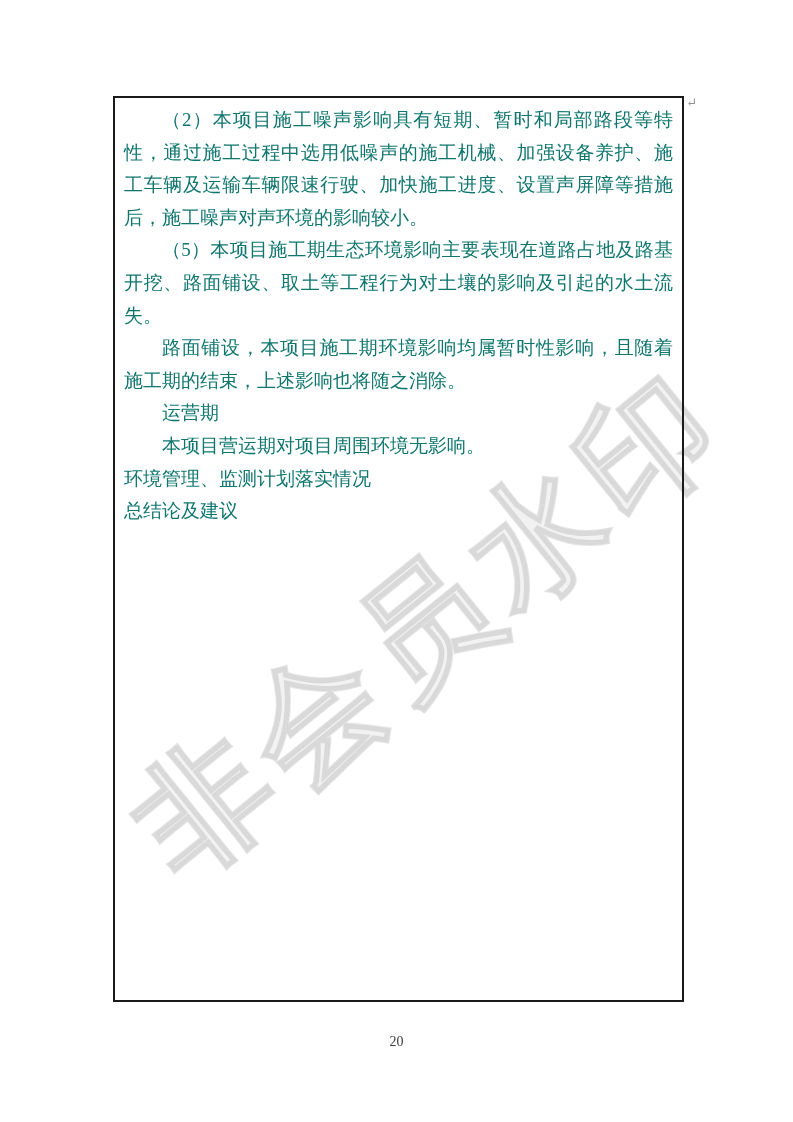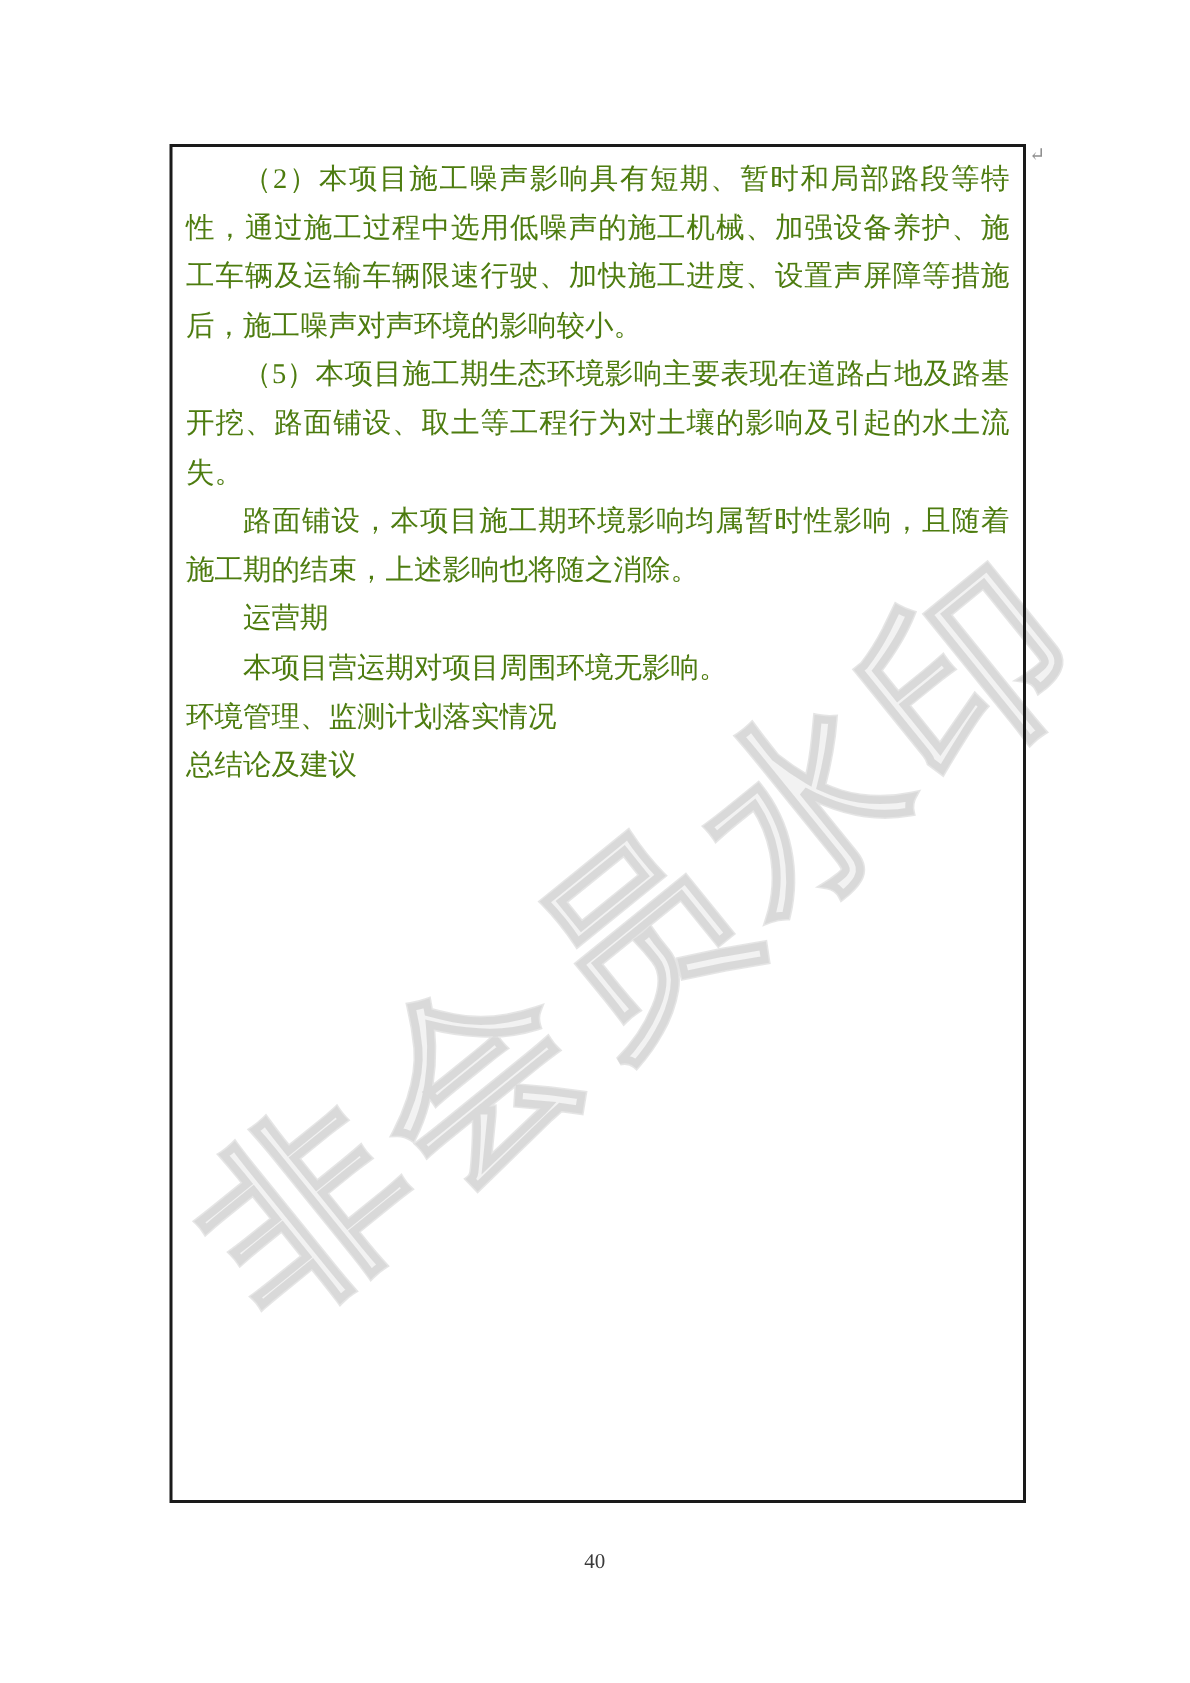--- a/index.html
+++ b/index.html
@@ -38,21 +38,21 @@
     padding: 6px 9px 0 9px;
     z-index: 1;
     background: transparent;
   }
   .para {
     margin: 0;
     font-size: 19px;
     line-height: 32.6px;
     text-align: justify;
     text-indent: 2em;
-    color: #4d7c0f;
+    color: #0f766e;
   }
   .heading {
     font-weight: normal;
     text-indent: 0;
   }
   .pilcrow {
     position: absolute;
     left: 686px;
     top: 95px;
     font-size: 13px;
@@ -82,15 +82,15 @@
       <p class="para">（5）本项目施工期生态环境影响主要表现在道路占地及路基开挖、路面铺设、取土等工程行为对土壤的影响及引起的水土流失。</p>
       <p class="para">路面铺设，本项目施工期环境影响均属暂时性影响，且随着施工期的结束，上述影响也将随之消除。</p>
       <p class="para">运营期</p>
       <p class="para">本项目营运期对项目周围环境无影响。</p>
       <p class="para heading">环境管理、监测计划落实情况</p>
       <p class="para heading">总结论及建议</p>
     </div>
 
   <span class="pilcrow">↵</span>
 
-  <div class="page-number">40</div>
+  <div class="page-number">20</div>
 
 </div>
 
 </body></html>

